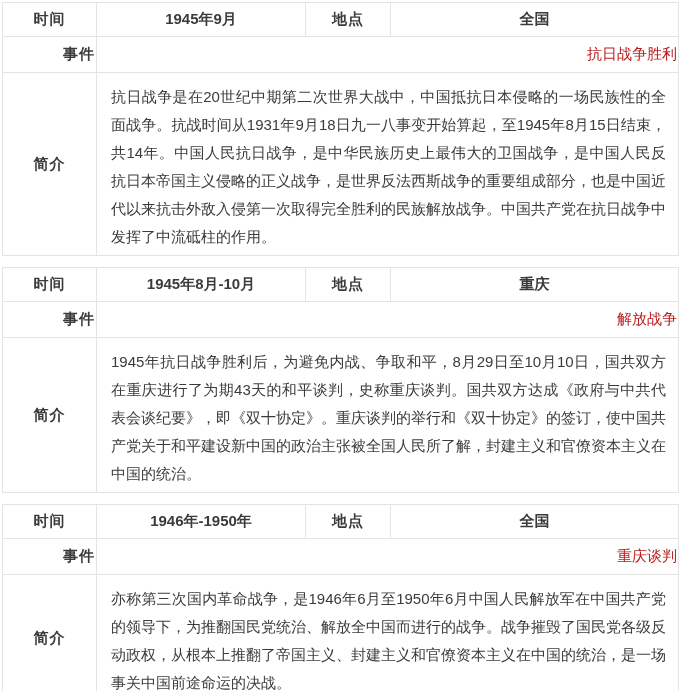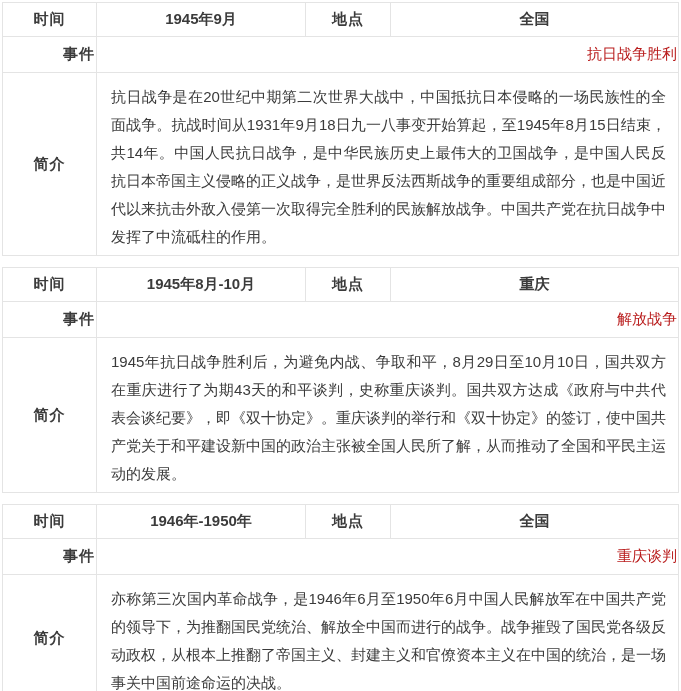--- a/index.html
+++ b/index.html
@@ -100,21 +100,21 @@
         <td class="value-cell">1945年8月-10月</td>
         <td class="label-cell">地点</td>
         <td class="value-cell">重庆</td>
       </tr>
       <tr class="row-event">
         <td class="label-cell">事件</td>
         <td class="event-cell" colspan="3">解放战争</td>
       </tr>
       <tr class="row-intro">
         <td class="label-cell">简介</td>
-        <td class="intro-cell" colspan="3">1945年抗日战争胜利后，为避免内战、争取和平，8月29日至10月10日，国共双方在重庆进行了为期43天的和平谈判，史称重庆谈判。国共双方达成《政府与中共代表会谈纪要》，即《双十协定》。重庆谈判的举行和《双十协定》的签订，使中国共产党关于和平建设新中国的政治主张被全国人民所了解，从而推动了全国和平民主运动的发展。</td>
+        <td class="intro-cell" colspan="3">1945年抗日战争胜利后，为避免内战、争取和平，8月29日至10月10日，国共双方在重庆进行了为期43天的和平谈判，史称重庆谈判。国共双方达成《政府与中共代表会谈纪要》，即《双十协定》。重庆谈判的举行和《双十协定》的签订，使中国共产党关于和平建设新中国的政治主张被全国人民所了解，封建主义和官僚资本主义在中国的统治。</td>
       </tr>
     </tbody>
   </table>
 
   <table class="info-table">
     <colgroup>
       <col class="col-label1">
         <col class="col-value1">
         <col class="col-label2">
         <col class="col-value2">

